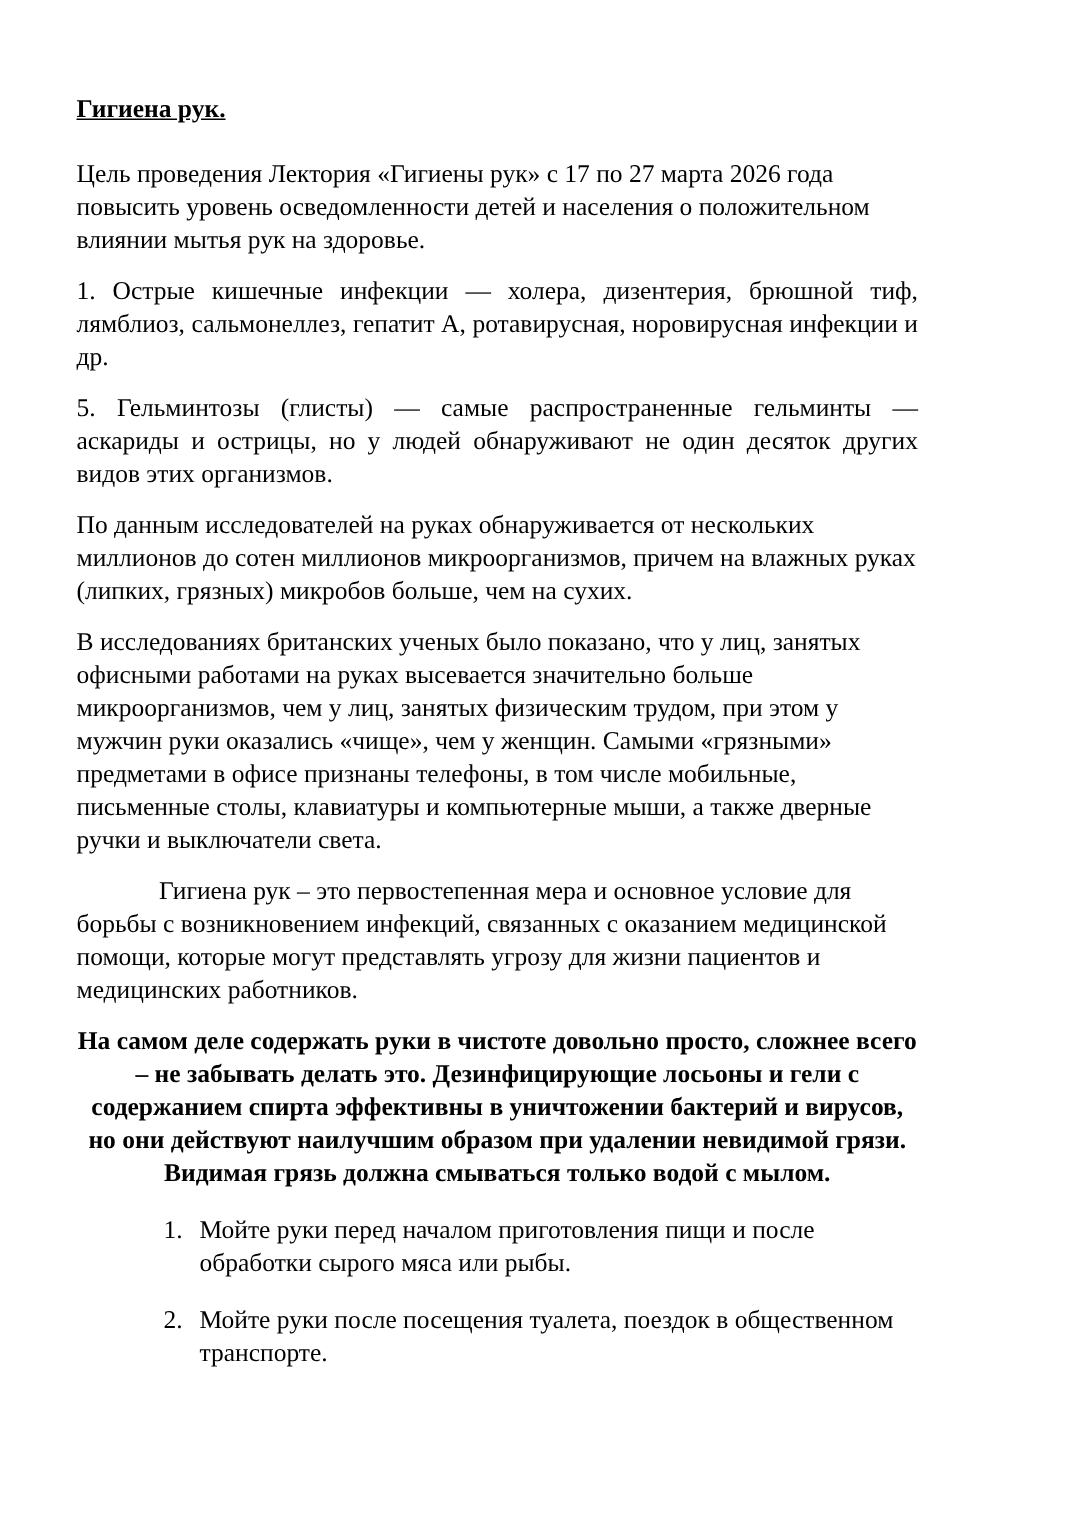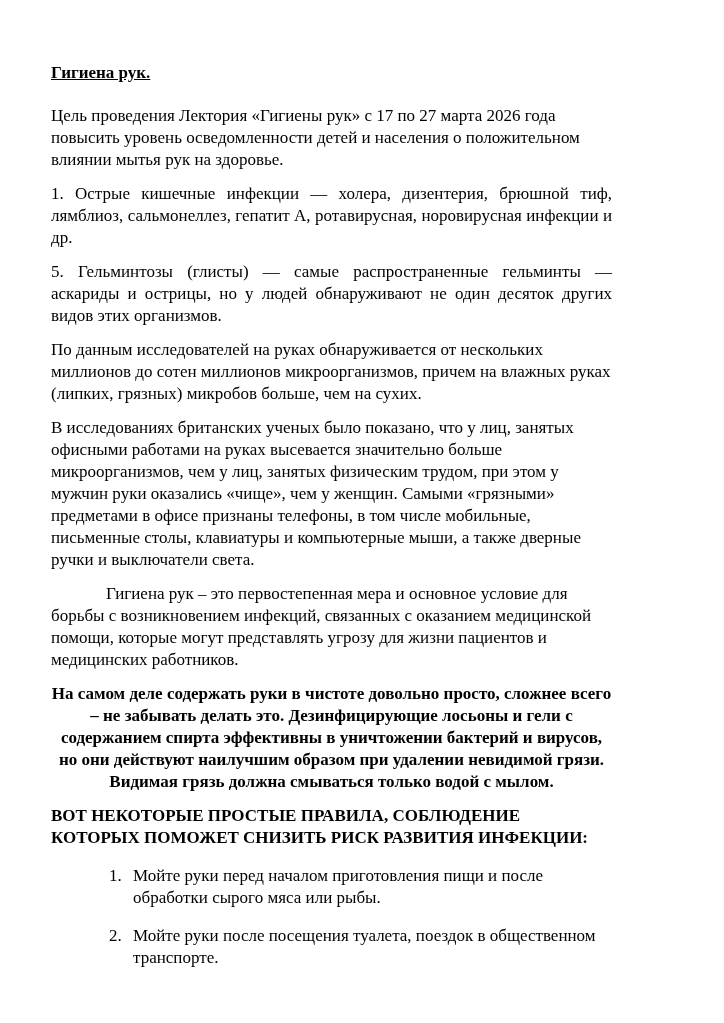--- a/index.html
+++ b/index.html
@@ -71,20 +71,19 @@
 
 
   <p>По данным исследователей на руках обнаруживается от нескольких миллионов до сотен миллионов микроорганизмов, причем на влажных руках (липких, грязных) микробов больше, чем на сухих.</p>
 
   <p>В исследованиях британских ученых было показано, что у лиц, занятых офисными работами на руках высевается значительно больше микроорганизмов, чем у лиц, занятых физическим трудом, при этом у мужчин руки оказались «чище», чем у женщин. Самыми «грязными» предметами в офисе признаны телефоны, в том числе мобильные, письменные столы, клавиатуры и компьютерные мыши, а также дверные ручки и выключатели света.</p>
 
   <p class="indent-first">Гигиена рук – это первостепенная мера и основное условие для борьбы с возникновением инфекций, связанных с оказанием медицинской помощи, которые могут представлять угрозу для жизни пациентов и медицинских работников.</p>
 
   <p class="bold">На самом деле содержать руки в чистоте довольно просто, сложнее всего – не забывать делать это. Дезинфицирующие лосьоны и гели с содержанием спирта эффективны в уничтожении бактерий и вирусов, но они действуют наилучшим образом при удалении невидимой грязи. Видимая грязь должна смываться только водой с мылом.</p>
 
-  <p class="caps-heading">ВОТ НЕКОТОРЫЕ ПРОСТЫЕ ПРАВИЛА, СОБЛЮДЕНИЕ КОТОРЫХ ПОМОЖЕТ СНИЗИТЬ РИСК РАЗВИТИЯ ИНФЕКЦИИ:</p>
 
   <ol class="rules-list">
     <li>Мойте руки перед началом приготовления пищи и после обработки сырого мяса или рыбы.</li>
     <li>Мойте руки после посещения туалета, поездок в общественном транспорте.</li>
   </ol>
 
 </div>
 
 </body></html>

